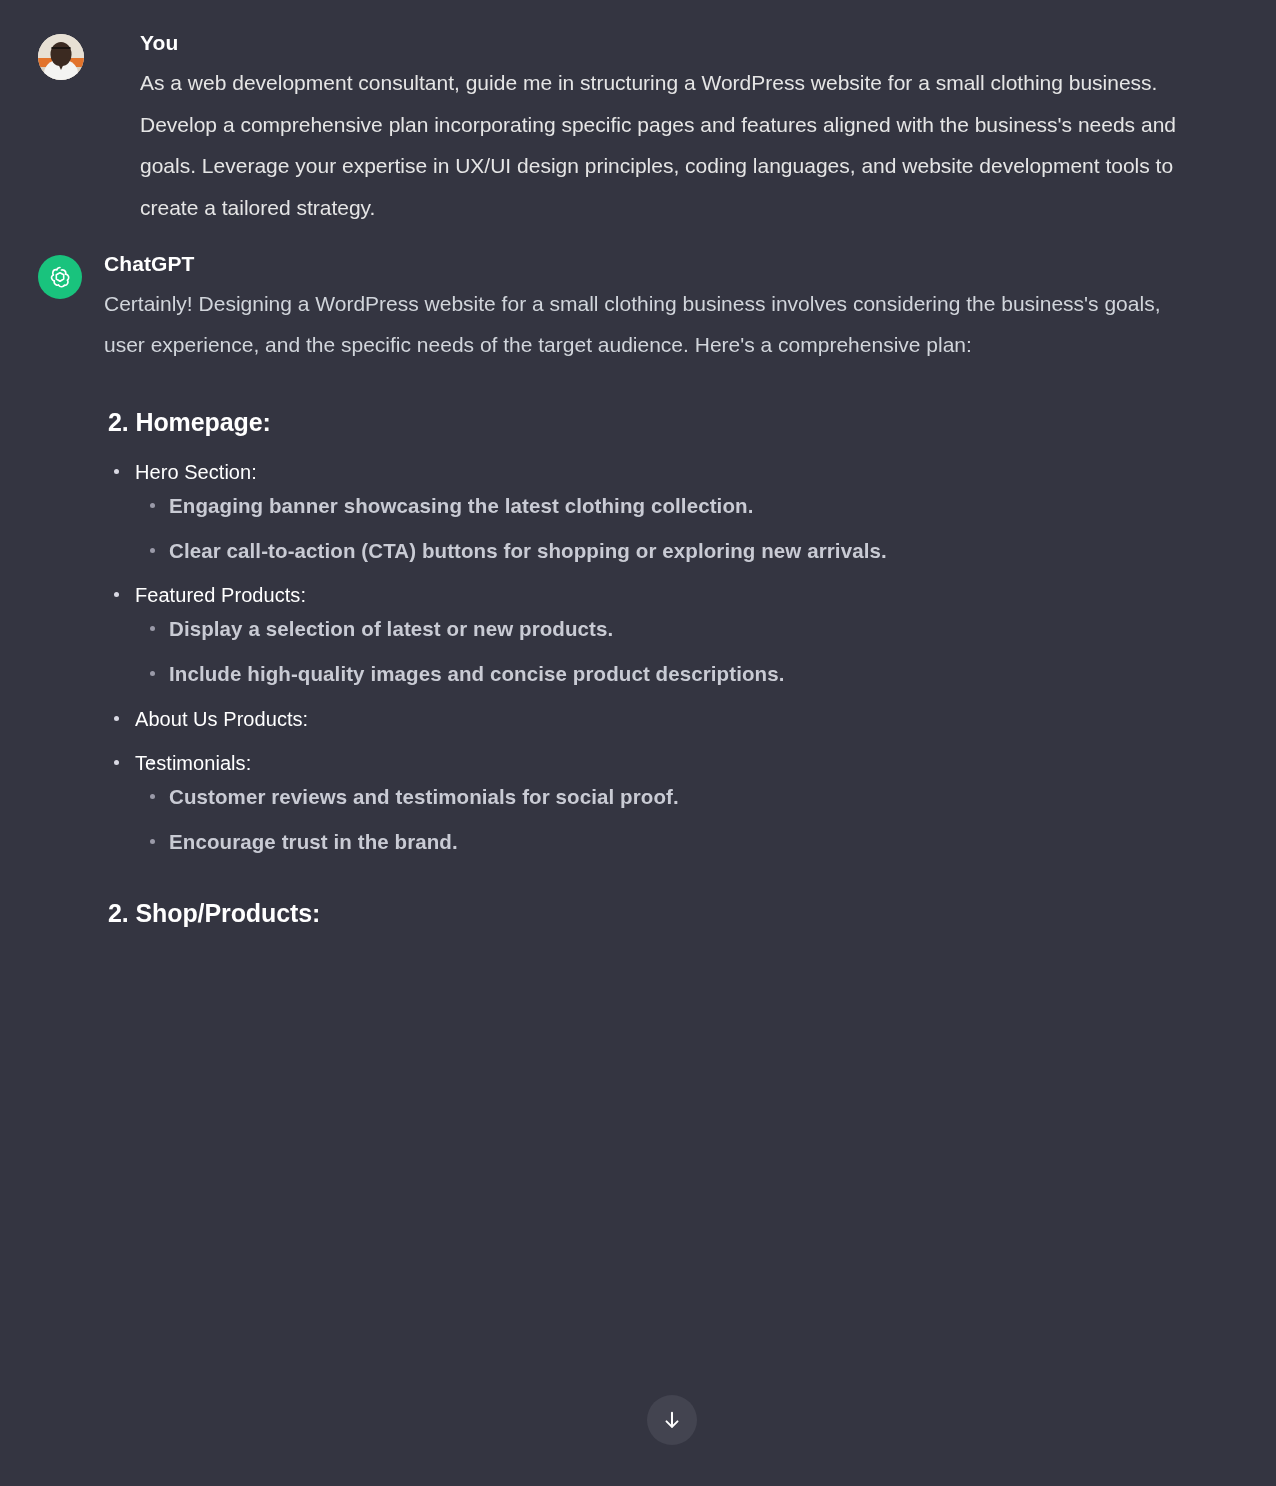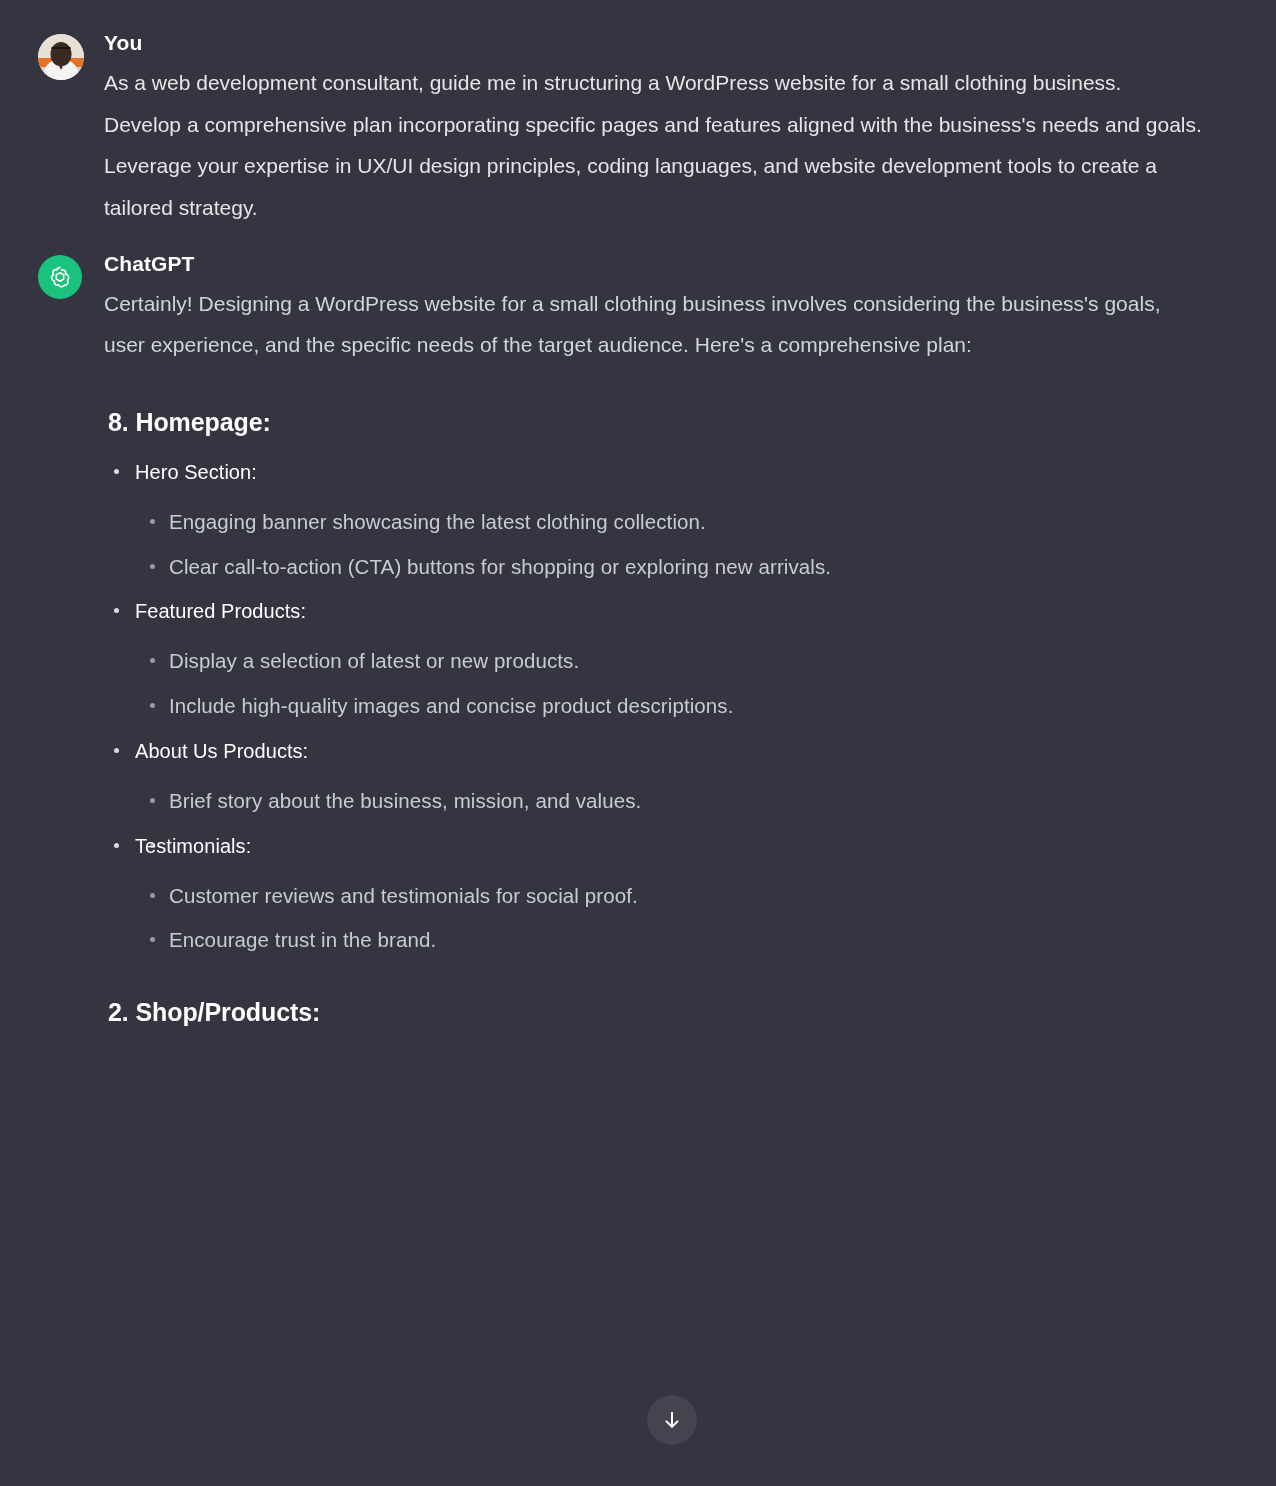--- a/index.html
+++ b/index.html
@@ -23,21 +23,21 @@
     position: relative;
   }
 
   
   .message {
     display: flex;
     align-items: flex-start;
     padding: 0 40px 0 38px;
   }
 
-  #user-message { padding-top: 30px; }
+  #user-message { padding-top: 30px; gap: 36px; }
   #assistant-message { padding-top: 22px; }
 
   .avatar-col {
     flex: 0 0 auto;
     width: 46px;
     padding-top: 4px;
   }
 
   .body-col {
     flex: 1 1 auto;
@@ -162,22 +162,23 @@
   .top-label {
     font-size: 20px;
     font-weight: 400;
     color: #FFFFFF;
     line-height: 1.5;
     letter-spacing: 0.05px;
   }
 
   ul.lvl2 {
     list-style: none;
-    margin: 20px 0 12px 0;
+    margin: 4px 0 12px 0;
     padding: 0;
+    font-weight: bold;
   }
   ul.lvl2 > li.sub-item {
     position: relative;
     padding-left: 34px;
     margin-bottom: 14px;
   }
   ul.lvl2 > li.sub-item > .dot {
     position: absolute;
     left: 15px;
     top: 12px;
@@ -248,21 +249,21 @@
           <path d="M18.9 14.9a3.1 3.1 0 0 0 .35-4.4 3.1 3.1 0 0 0-2.1-1.1"></path>
           <path d="M17.15 9.4a3.1 3.1 0 0 0-1.4-3.6 3.1 3.1 0 0 0-2.45-.25"></path>
           <path d="M12 8.1 15.4 10v3.9L12 15.85 8.6 13.9V10z"></path>
         </svg>
       </div>
     </div>
     <div class="body-col">
       <div class="role-name">ChatGPT</div>
       <div class="msg-paragraph">Certainly! Designing a WordPress website for a small clothing business involves considering the business's goals, user experience, and the specific needs of the target audience. Here's a comprehensive plan:</div>
 
-      <h2 class="section-heading">8. Homepage:</h2>
+      <h2 class="section-heading">2. Homepage:</h2>
 
       <ul class="lvl1">
 
         <li class="top-item">
           <span class="dot"></span>
           <span class="top-label">Hero Section:</span>
           <ul class="lvl2">
             <li class="sub-item">
               <span class="dot"></span>
               <span class="sub-label">Engaging banner showcasing the latest clothing collection.</span>
@@ -286,24 +287,20 @@
               <span class="dot"></span>
               <span class="sub-label">Include high-quality images and concise product descriptions.</span>
             </li>
           </ul>
         </li>
 
         <li class="top-item">
           <span class="dot"></span>
           <span class="top-label">About Us Products:</span>
           <ul class="lvl2">
-            <li class="sub-item">
-              <span class="dot"></span>
-              <span class="sub-label">Brief story about the business, mission, and values.</span>
-            </li>
             <li class="sub-item">
               <span class="dot"></span>
             </li>
           </ul>
         </li>
 
         <li class="top-item">
           <span class="dot"></span>
           <span class="top-label">Testimonials:</span>
           <ul class="lvl2">

